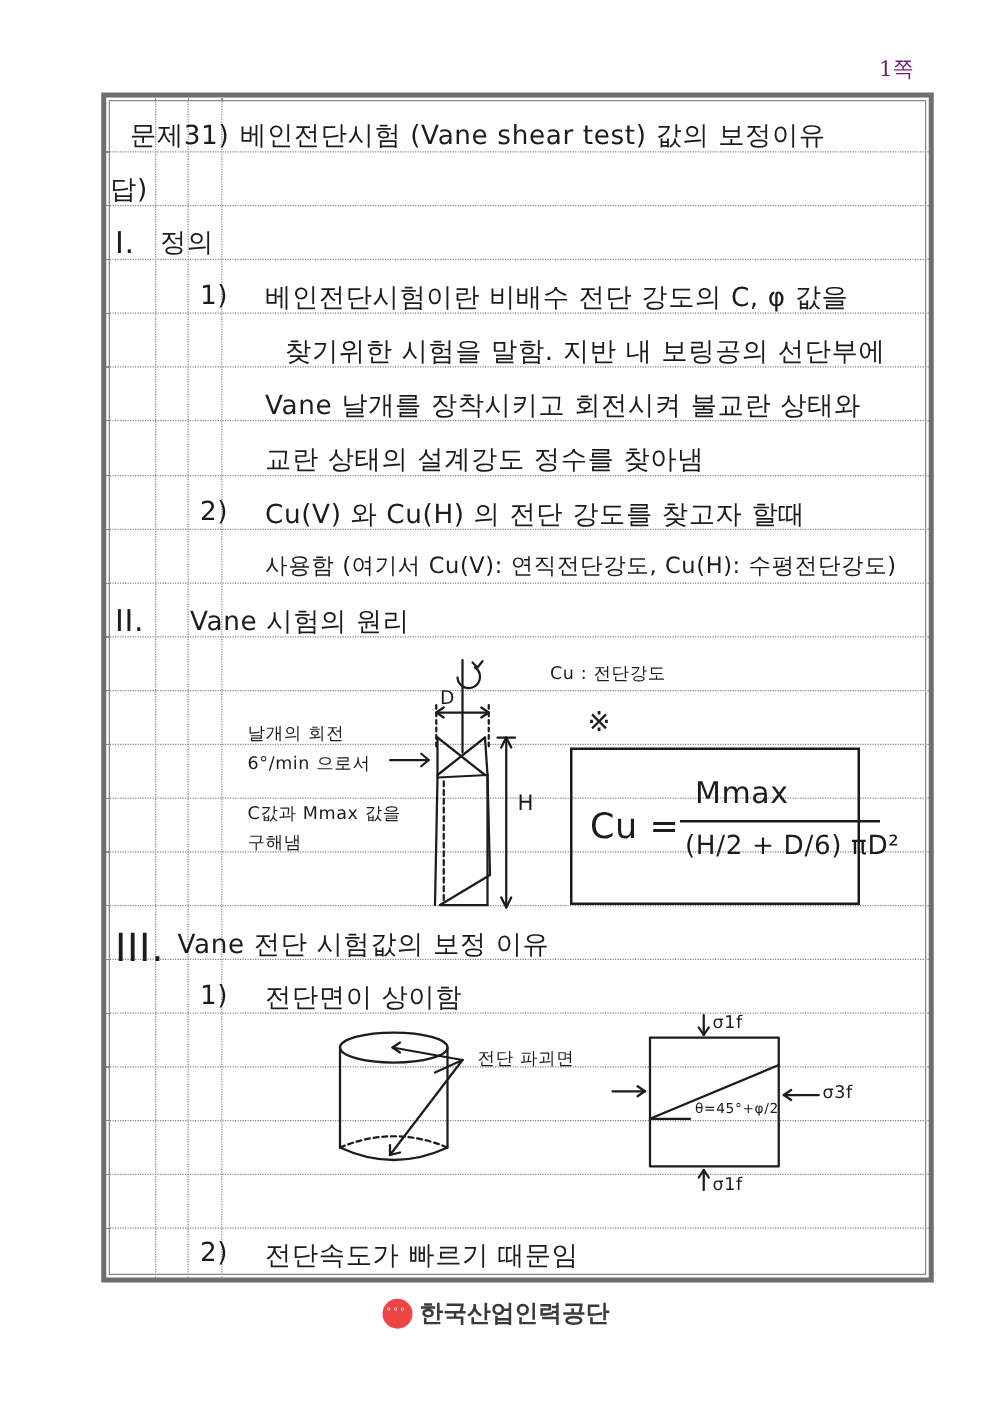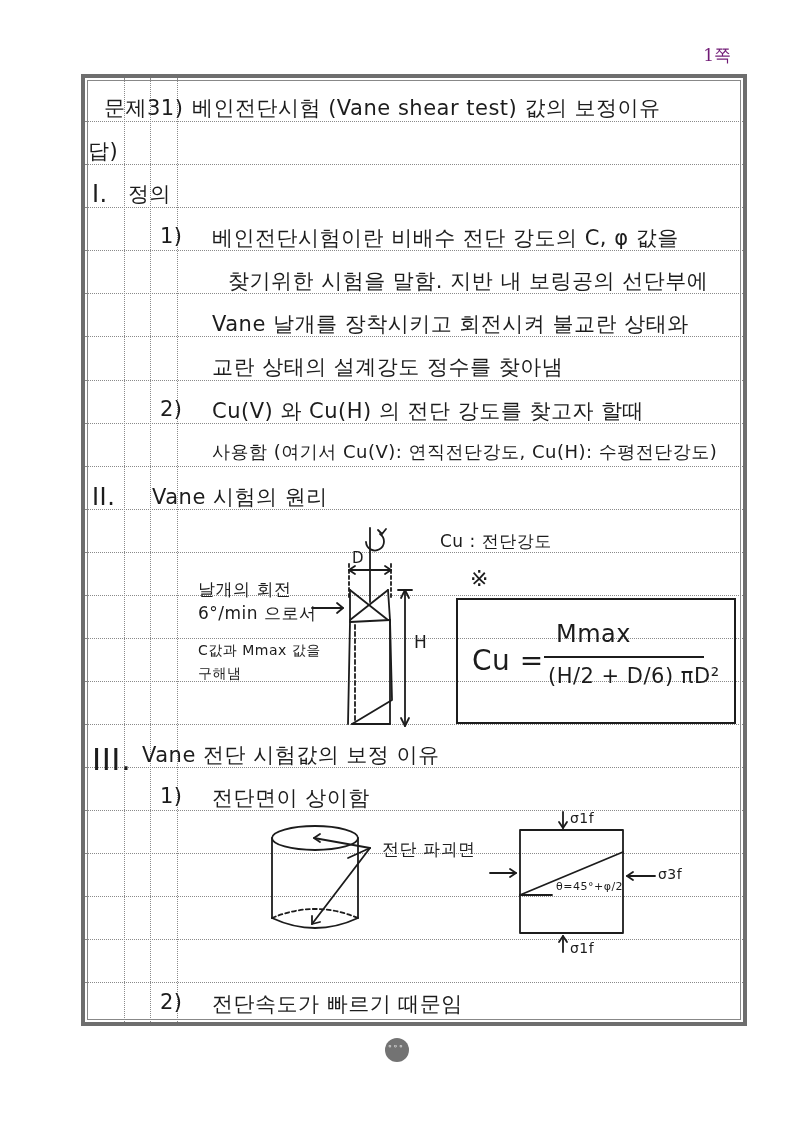--- a/index.html
+++ b/index.html
@@ -9,24 +9,24 @@
                 font-size:17px; color:#701a75; }
     .frame { position:absolute; left:81px; top:74px; width:666px; height:952px;
              border:4px solid #6e6e6e; box-sizing:border-box; }
     .frame-inner { position:absolute; left:2px; top:2px; right:2px; bottom:2px;
                    border:1px solid #888; }
     .hline { position:absolute; left:0; right:0; height:0; border-top:1px dotted #8a8a8a; }
     .vline { position:absolute; top:0; bottom:0; width:0; border-left:1px dotted #8a8a8a; }
     .hw { position:absolute; font-family:"DejaVu Sans", sans-serif; color:#1c1c1c;
           font-size:21px; white-space:nowrap; letter-spacing:0.5px; }
     .hw.small { font-size:14px; }
-    .hw.med { font-size:17px; }
+    .hw.med { font-size:14px; }
     .footer { position:absolute; left:0; right:0; top:1038px; text-align:center; }
     .logo-wrap { display:inline-flex; align-items:center; gap:6px; }
-    .logo-circle { width:24px; height:24px; border-radius:50%; background:#737373;
+    .logo-circle { width:24px; height:24px; border-radius:50%; background:#ef4444;
                    display:inline-flex; align-items:center; justify-content:center;
                    color:#eee; font-size:11px; }
     .logo-text { font-family:"DejaVu Sans", sans-serif; font-weight:bold; font-size:19px; color:#3a3a3a; }
     svg.draw { position:absolute; overflow:visible; }
     svg.draw * { stroke:#1c1c1c; fill:none; stroke-width:1.8; stroke-linecap:round; stroke-linejoin:round; }
     svg.draw text { stroke:none; fill:#1c1c1c; font-family:"DejaVu Sans", sans-serif; }
   </style>
 </head>
 <body>
 
@@ -117,21 +117,21 @@
   <line x1="398" y1="590" x2="412" y2="590"></line>
   <path d="M401 598 l4 -8 l4 8"></path>
   <path d="M401 718 l4 8 l4 -8"></path>
   <text x="414" y="648" font-size="17">H</text>
   <text x="352" y="563" font-size="15">D</text>
 
   <line x1="312" y1="608" x2="343" y2="608"></line>
   <path d="M337 603 l6 5 l-6 5"></path>
 </svg>
 
-<div style="position:absolute;left:456px;top:598px;width:280px;height:126px;border:2px solid #1c1c1c;box-sizing:border-box;">
+<div style="position:absolute;left:456px;top:598px;width:232px;height:126px;border:2px solid #1c1c1c;box-sizing:border-box;">
   <div class="hw" style="left:14px;top:44px;font-size:28px">Cu =</div>
   <div class="hw" style="left:98px;top:20px;font-size:24px">Mmax</div>
   <div style="position:absolute;left:86px;top:56px;width:160px;border-top:2px solid #1c1c1c"></div>
   <div class="hw" style="left:90px;top:64px;font-size:21px">(H/2 + D/6) πD²</div>
 </div>
 
 <div class="hw" style="left:92px;top:741px;font-size:31px">III.</div>
 <div class="hw" style="left:142px;top:741px">Vane 전단 시험값의  보정 이유</div>
 <div class="hw" style="left:160px;top:784px">1)</div>
 <div class="hw" style="left:212px;top:784px">전단면이   상이함</div>
@@ -168,14 +168,15 @@
 <div class="hw small" style="left:570px;top:940px">σ1f</div>
 <div class="hw small" style="left:658px;top:866px">σ3f</div>
 <div class="hw" style="left:556px;top:880px;font-size:11px">θ=45°+φ/2</div>
 
 <div class="hw" style="left:160px;top:990px">2)</div>
 <div class="hw" style="left:212px;top:990px">전단속도가   빠르기  때문임</div>
 
 <div class="footer">
   <span class="logo-wrap">
     <span class="logo-circle">ﾟﾟﾟ</span>
+    <span class="logo-text">한국산업인력공단</span>
   </span>
 </div>
 
 </body></html>

